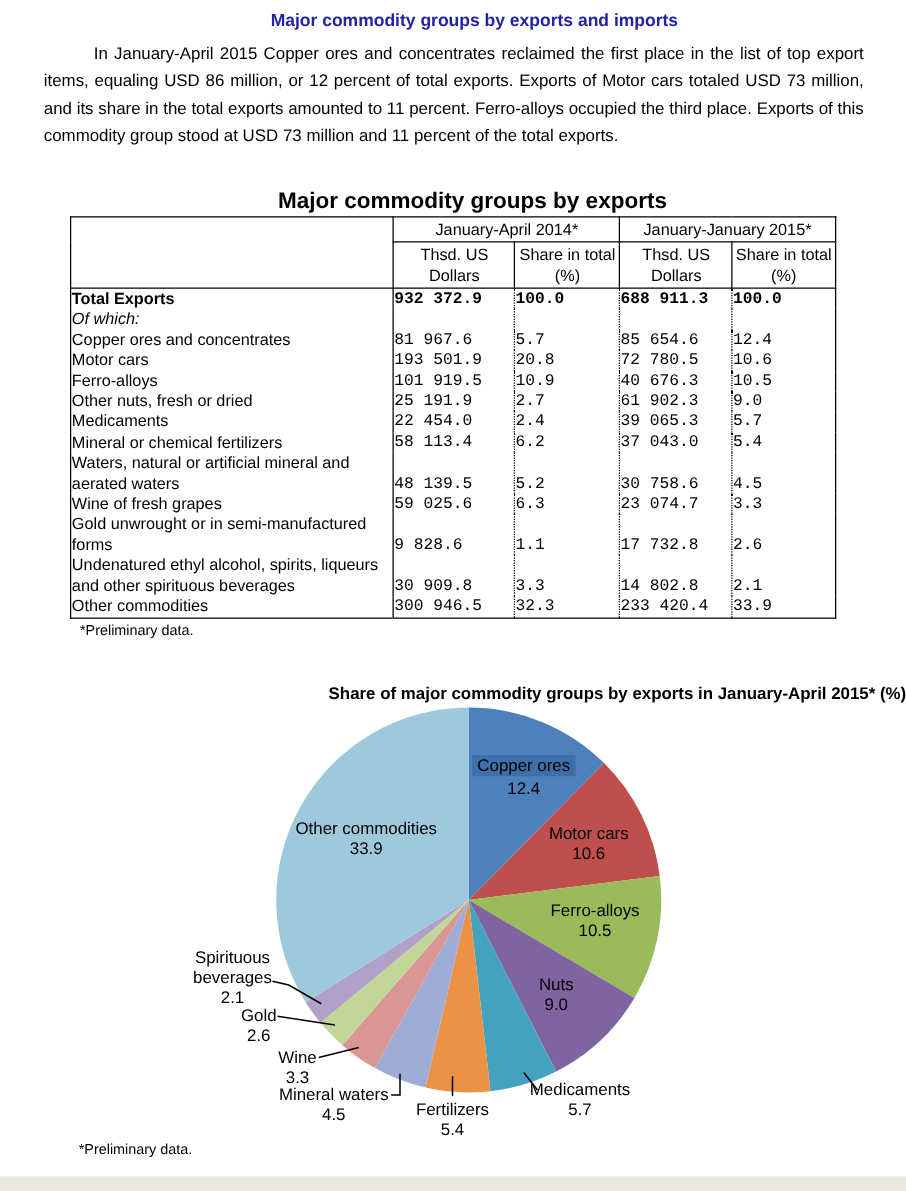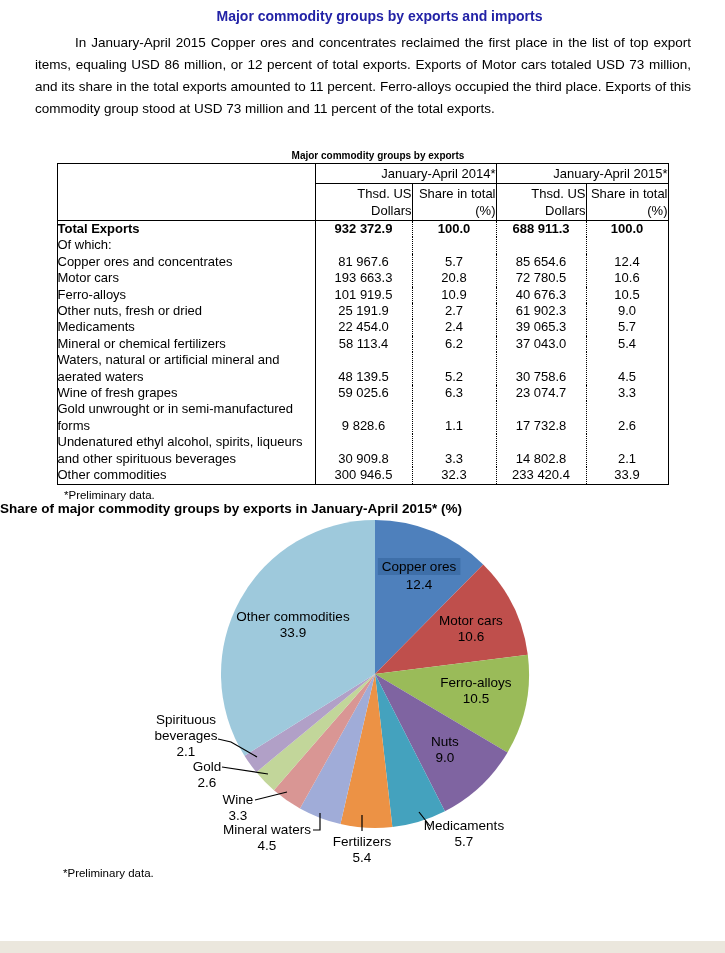--- a/index.html
+++ b/index.html
@@ -22,70 +22,72 @@
     margin:8px 34px 0 35px;
     text-indent:40px;
     text-align:justify;
     font-size:13.5px;
     line-height:22px;
   }
   .table-title {
     margin-top:30px;
     text-align:center;
     font-weight:bold;
-    font-size:10px;
+    font-size:18px;
     margin-left:31px;
   }
   table.main {
     border-collapse:collapse;
     table-layout:fixed;
     width:611px;
     margin:2px auto 0 auto;
     font-size:13px;
     border:1.5px solid #000;
   }
   table.main thead th {
     border:1px solid #000;
     font-weight:normal;
-    text-align:right;
+    text-align:center;
     padding:0;
   }
   table.main thead .group-row th { line-height:19px; }
   table.main thead .sub {
     white-space:pre-line;
     line-height:17px;
     padding:1px 0;
     margin-left:48px;
   }
   table.main tbody td {
     padding:0;
     vertical-align:bottom;
     line-height:16.4px;
   }
   td.lbl {
     text-align:left;
     padding-left:3px;
     border-right:1px solid #000;
   }
   td.num {
-    text-align:center;
+    text-align:left;
     padding-right:7px;
     border-right:1.5px dotted #000;
+    font-family:Liberation Mono, monospace;
   }
   td.num:last-child { border-right:none; }
   tr.total td { font-weight:bold; }
   tr.total td { padding-top:3px;margin-left:20px; }
-  td.ofwhich { padding-left:24px; }
+  td.ofwhich { padding-left:24px;font-style:italic; }
   tr.lastrow td { padding-bottom:2px; }
   .footnote {
     font-size:11.5px;
     margin:4px 0 0 64px;
   }
   .chart-title {
-    text-align:left;
+    margin-top:36px;
+    text-align:right;
     font-weight:bold;
     font-size:13.5px;
   }
   svg.chart { display:block; }
   .pie-label { font-size:13.5px; fill:#000; }
   .chart-footnote-text { font-size:11.5px; fill:#000; }
   .bottom-bar {
     position:absolute;
     top:941px; left:0;
     width:725px; height:12px;
@@ -105,21 +107,21 @@
     <col style="width:258px">
       <col style="width:97px">
       <col style="width:84px">
       <col style="width:90px">
       <col style="width:82px">
   </colgroup>
   <thead>
     <tr class="group-row">
       <th rowspan="2"></th>
       <th colspan="2">January-April 2014*</th>
-      <th colspan="2">January-April 2015*</th>
+      <th colspan="2">January-January 2015*</th>
     </tr>
     <tr>
       <th class="sub">Thsd. US
 Dollars</th>
       <th class="sub">Share in total
 (%)</th>
       <th class="sub">Thsd. US
 Dollars</th>
       <th class="sub">Share in total
 (%)</th>
@@ -142,21 +144,21 @@
     </tr>
     <tr>
       <td class="lbl">Copper ores and concentrates</td>
       <td class="num">81 967.6</td>
       <td class="num">5.7</td>
       <td class="num">85 654.6</td>
       <td class="num">12.4</td>
     </tr>
     <tr>
       <td class="lbl">Motor cars</td>
-      <td class="num">193 663.3</td>
+      <td class="num">193 501.9</td>
       <td class="num">20.8</td>
       <td class="num">72 780.5</td>
       <td class="num">10.6</td>
     </tr>
     <tr>
       <td class="lbl">Ferro-alloys</td>
       <td class="num">101 919.5</td>
       <td class="num">10.9</td>
       <td class="num">40 676.3</td>
       <td class="num">10.5</td>

